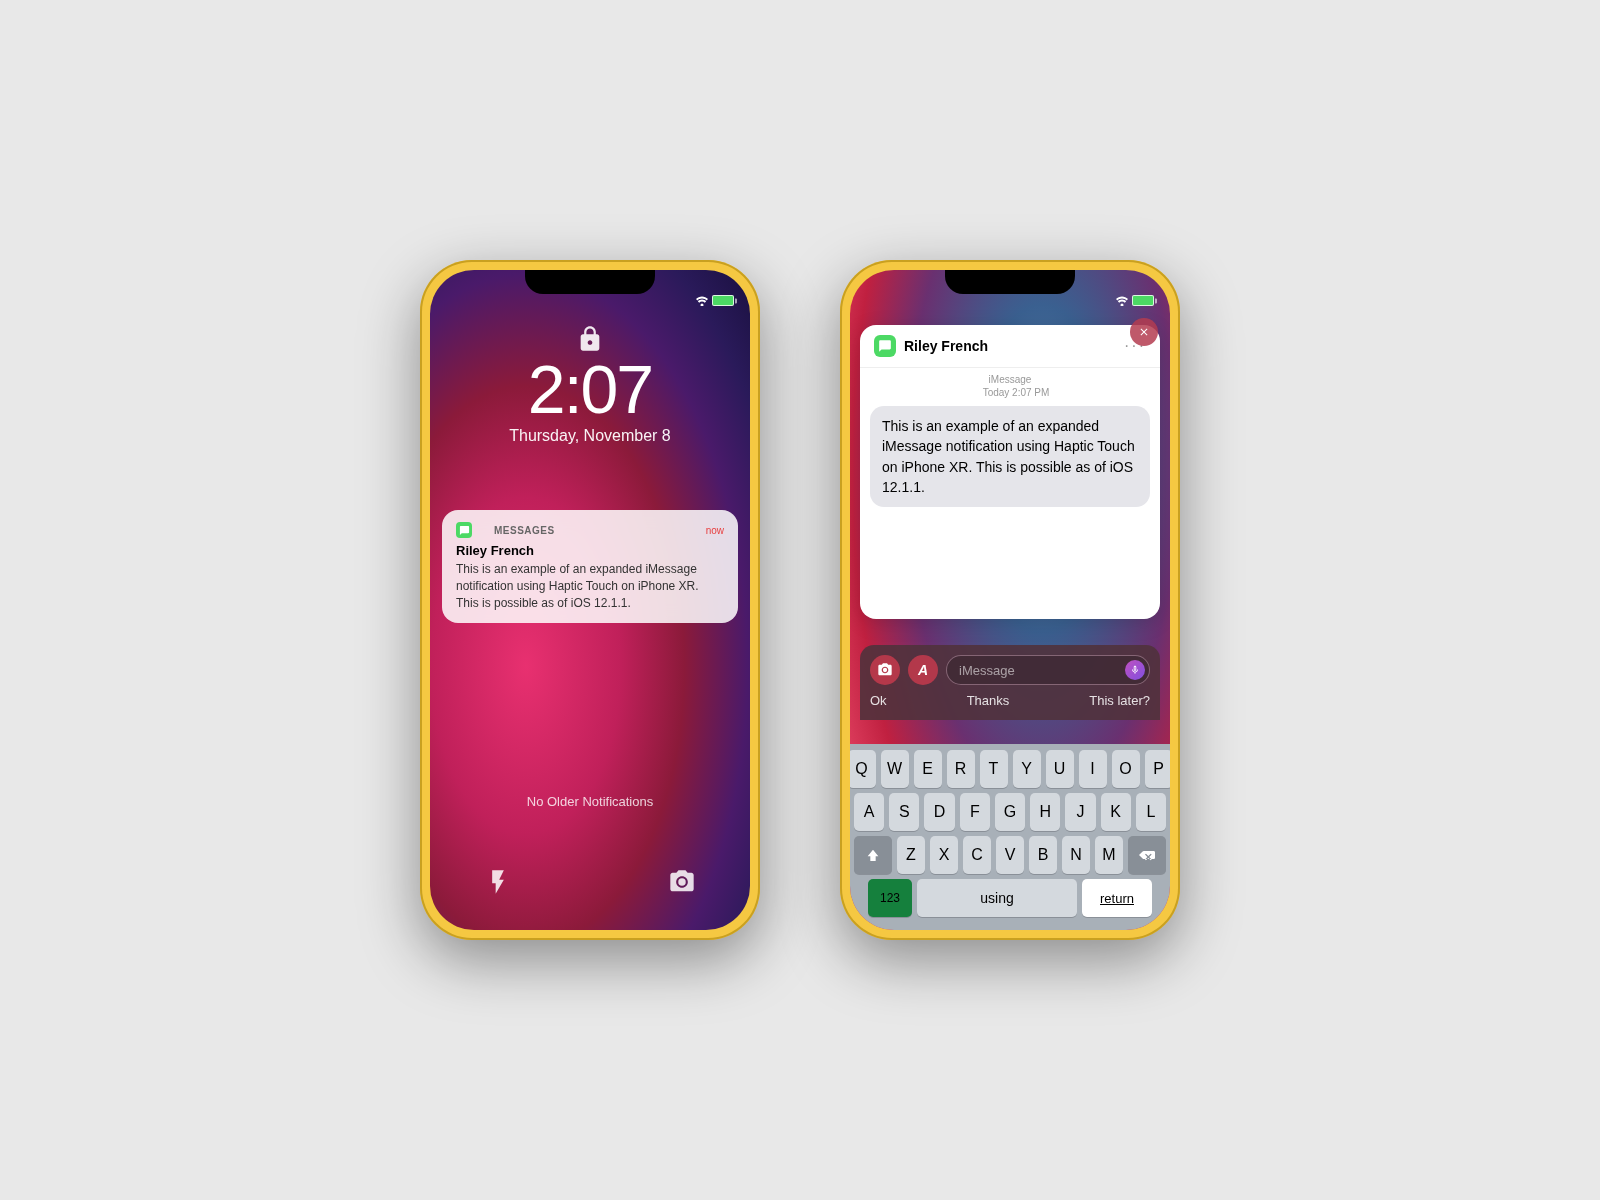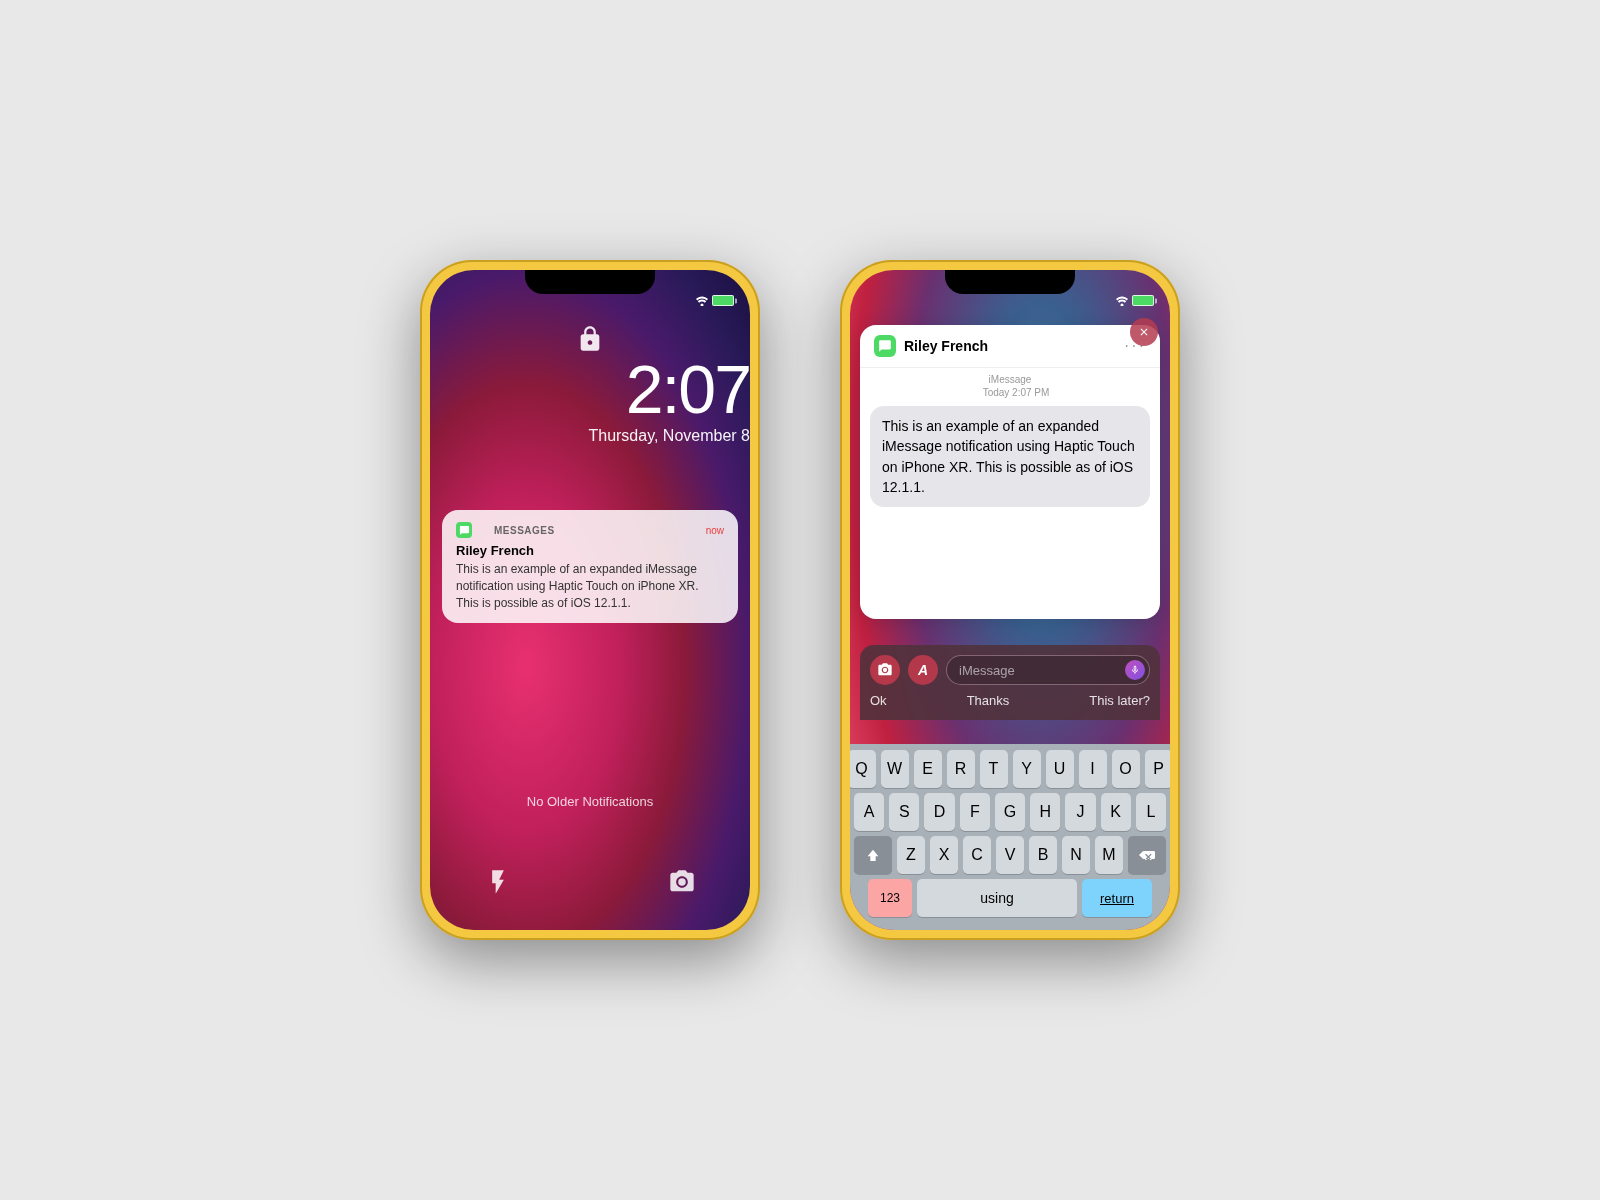--- a/index.html
+++ b/index.html
@@ -121,21 +121,21 @@
       width: 28px;
       height: 28px;
       fill: rgba(255,255,255,0.9);
     }
 
     .time-display {
       position: absolute;
       top: 85px;
       left: 0;
       right: 0;
-      text-align: right;
+      text-align: center;
       z-index: 5;
     }
 
     .time-display .time {
       font-size: 68px;
       font-weight: 200;
       color: white;
       line-height: 1;
       letter-spacing: -2px;
     }
@@ -508,42 +508,42 @@
     }
 
     .key-space {
       background: #d4d9de;
       flex: 4;
       max-width: 160px;
       font-size: 14px;
     }
 
     .key-return {
-      background: #7dd3fc;
+      background: #ffffff;
       font-size: 13px;
       flex: 1.8;
       max-width: 70px;
       color: #000;
       text-decoration: underline;
     }
 
     .key-shift {
       background: #888f97;
       flex: 1.5;
       max-width: 44px;
     }
 
     .key-delete {
       background: #888f97;
       flex: 1.5;
       max-width: 44px;
     }
 
     .key-123 {
-      background: #fca5a5;
+      background: #15803d;
       font-size: 12px;
       flex: 1.5;
       max-width: 44px;
       color: #000;
     }
   </style>
 </head>
 <body>
 
 <div class="iphone">

